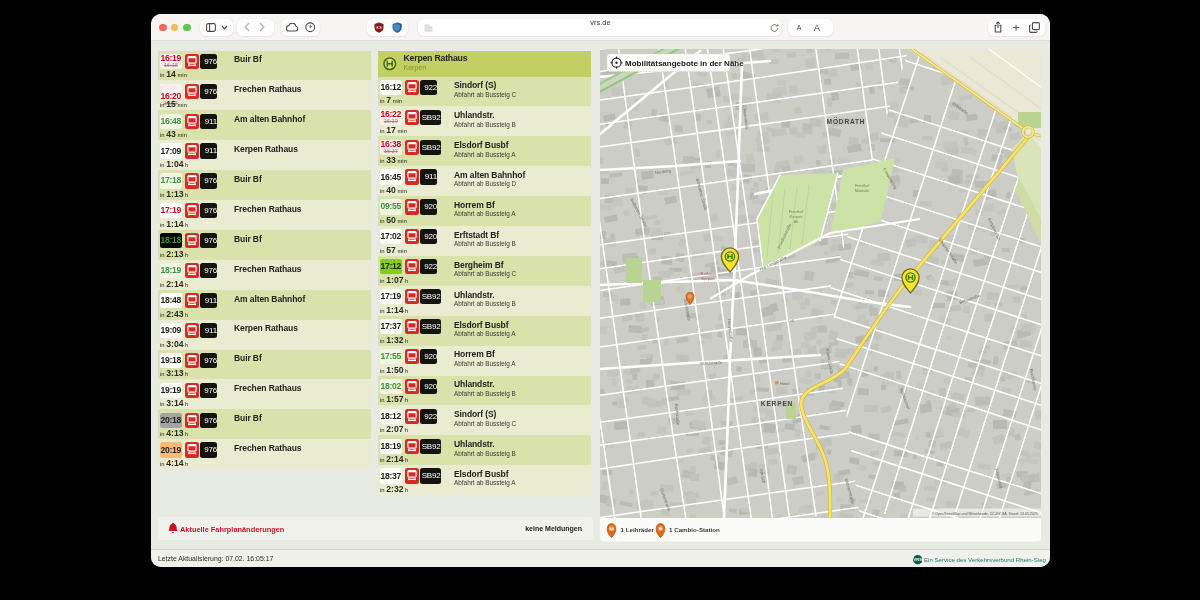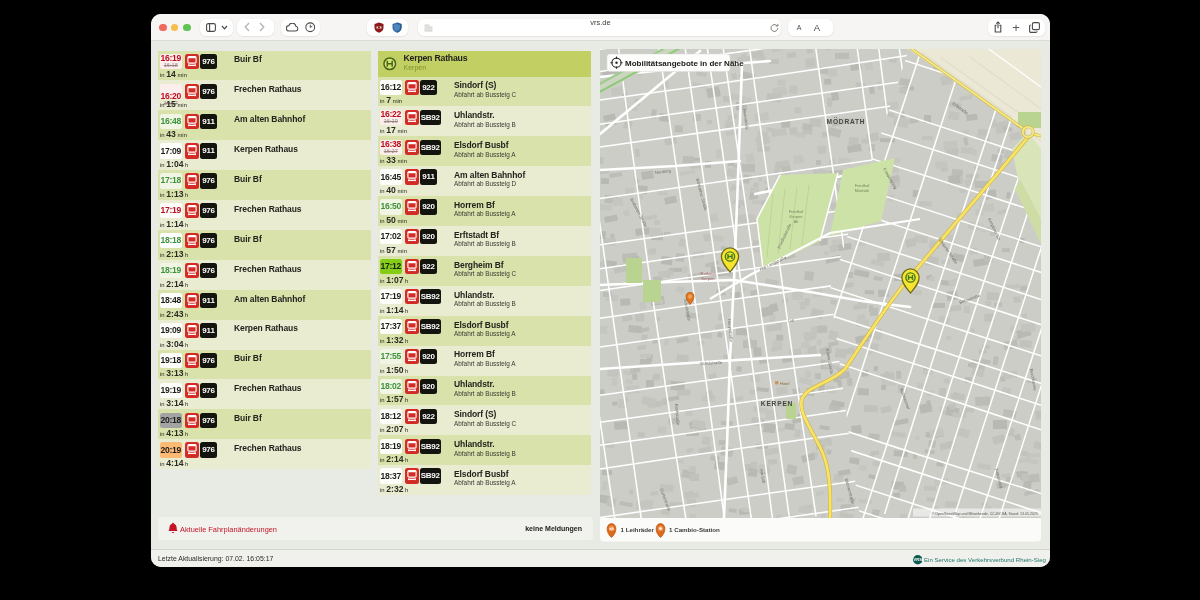--- a/index.html
+++ b/index.html
@@ -16,29 +16,29 @@
 .chname{font-size:8.7px;font-weight:bold;color:#21211d;line-height:11px;letter-spacing:-0.2px}
 .chsub{font-size:7px;color:#7f922b;line-height:8px}
 .row{position:relative;height:29.92px}
 .row.odd{background:#dae2ab}
 .row.even{background:#e9ecd0}
 .chip{position:absolute;left:2.5px;top:3.2px;width:21.5px;height:15.2px;border-radius:2.5px;display:flex;flex-direction:column;align-items:center;justify-content:center}
 .tm{font-size:8.6px;font-weight:bold;line-height:9px;letter-spacing:-0.3px}
 .struck{font-size:5.6px;color:#9a8585;text-decoration:line-through;line-height:5.6px}
 .busbox{position:absolute;left:27px;top:3.2px;width:14px;height:15.2px;border-radius:2.5px;background:#d32c26}
 .busic{position:absolute;left:0;top:0;width:14px;height:15.2px}
-.badge{position:absolute;left:42.5px;top:3.2px;height:15.2px;border-radius:2.5px;background:#14140f;color:#fff;font-size:8px;font-weight:bold;text-align:center;line-height:15.2px;letter-spacing:-0.2px}
+.badge{position:absolute;left:42.5px;top:3.2px;height:15.2px;border-radius:2.5px;background:#14140f;color:#fff;font-size:8px;font-weight:normal;text-align:right;line-height:15.2px;letter-spacing:-0.2px}
 .dest{position:absolute;left:76.5px;top:3.8px;font-size:8.5px;font-weight:bold;color:#23231e;letter-spacing:-0.1px}
 .sub{position:absolute;left:76.5px;top:14.2px;font-size:6.4px;color:#3a3a33}
 .cd{position:absolute;left:2.5px;top:19.9px;color:#2a2a24;white-space:nowrap;font-size:6.2px;line-height:8.8px}
 .cd .s1{font-size:5.9px;line-height:8.8px}
 .cd .s2{font-size:8.6px;font-weight:bold;line-height:8.8px}
 #mapcard{position:absolute;left:449px;top:35px;width:441px;height:492.5px;border-radius:0 0 4px 4px;overflow:hidden}
 #alerts{position:absolute;left:7px;top:503px;width:434.5px;height:23px;background:#f1f1ee;border-radius:3px}
-#alerts .atxt{position:absolute;left:22px;top:7.5px;font-size:7.4px;font-weight:normal;color:#c41425}
+#alerts .atxt{position:absolute;left:22px;top:7.5px;font-size:7.4px;font-weight:bold;color:#c41425}
 #alerts .keine{position:absolute;right:10.5px;top:8px;font-size:7px;font-weight:bold;color:#21211d}
 #pgfoot{position:absolute;left:0;top:535px;width:899px;height:18px;background:#f0f0ed;border-top:1px solid #d2d2ce}
 #pgfoot .lt{position:absolute;left:7px;top:5px;font-size:6.9px;color:#2a2a27}
 #pgfoot .rt{position:absolute;right:4px;top:5.2px;font-size:6.1px;color:#20796a}
 </style></head><body>
 <div id="win">
 <div id="chrome">
       <div class="tl" style="left:8px;background:#ee6a5e"></div>
 <div class="tl" style="left:19.7px;background:#f5bd4f"></div>
 <div class="tl" style="left:32.2px;background:#61c354"></div>
@@ -199,21 +199,21 @@
             <rect x="3.0" y="10.3" width="1.7" height="1.7" fill="#fff"></rect>
             <rect x="9.3" y="10.3" width="1.7" height="1.7" fill="#fff"></rect>
             <rect x="4.4" y="10.6" width="5.2" height="1.3" fill="#fff"></rect>
           </svg>
         </div>
         <div class="badge" style="width:17px">976</div>
         <div class="dest">Frechen Rathaus</div>
         <div class="cd"><span class="s1">in&nbsp;</span><span class="s2">1:14</span><span class="s1">&nbsp;h</span></div>
       </div>
 <div class="row odd">
-        <div class="chip" style="background:#ffffff">
+        <div class="chip" style="background:#000000">
           <span class="tm" style="color:#3f923a">18:18</span>
         </div>
         <div class="busbox">
           <svg class="busic" viewBox="0 0 14 15">
             <rect x="2.9" y="2.4" width="8.2" height="6.6" rx="1.2" fill="none" stroke="#fff" stroke-width="1.15"></rect>
             <rect x="3.1" y="2.5" width="7.8" height="1.7" rx="0.8" fill="#fff"></rect>
             <rect x="3.0" y="10.3" width="1.7" height="1.7" fill="#fff"></rect>
             <rect x="9.3" y="10.3" width="1.7" height="1.7" fill="#fff"></rect>
             <rect x="4.4" y="10.6" width="5.2" height="1.3" fill="#fff"></rect>
           </svg>
@@ -422,21 +422,21 @@
             <rect x="4.4" y="10.6" width="5.2" height="1.3" fill="#fff"></rect>
           </svg>
         </div>
         <div class="badge" style="width:17px">911</div>
         <div class="dest">Am alten Bahnhof</div>
         <div class="sub">Abfahrt ab Bussteig D</div>
         <div class="cd"><span class="s1">in&nbsp;</span><span class="s2">40</span><span class="s1">&nbsp;min</span></div>
       </div>
 <div class="row odd">
         <div class="chip" style="background:#f0f5e4">
-          <span class="tm" style="color:#3f923a">16:50</span>
+          <span class="tm" style="color:#3f923a">09:55</span>
         </div>
         <div class="busbox">
           <svg class="busic" viewBox="0 0 14 15">
             <rect x="2.9" y="2.4" width="8.2" height="6.6" rx="1.2" fill="none" stroke="#fff" stroke-width="1.15"></rect>
             <rect x="3.1" y="2.5" width="7.8" height="1.7" rx="0.8" fill="#fff"></rect>
             <rect x="3.0" y="10.3" width="1.7" height="1.7" fill="#fff"></rect>
             <rect x="9.3" y="10.3" width="1.7" height="1.7" fill="#fff"></rect>
             <rect x="4.4" y="10.6" width="5.2" height="1.3" fill="#fff"></rect>
           </svg>
         </div>

